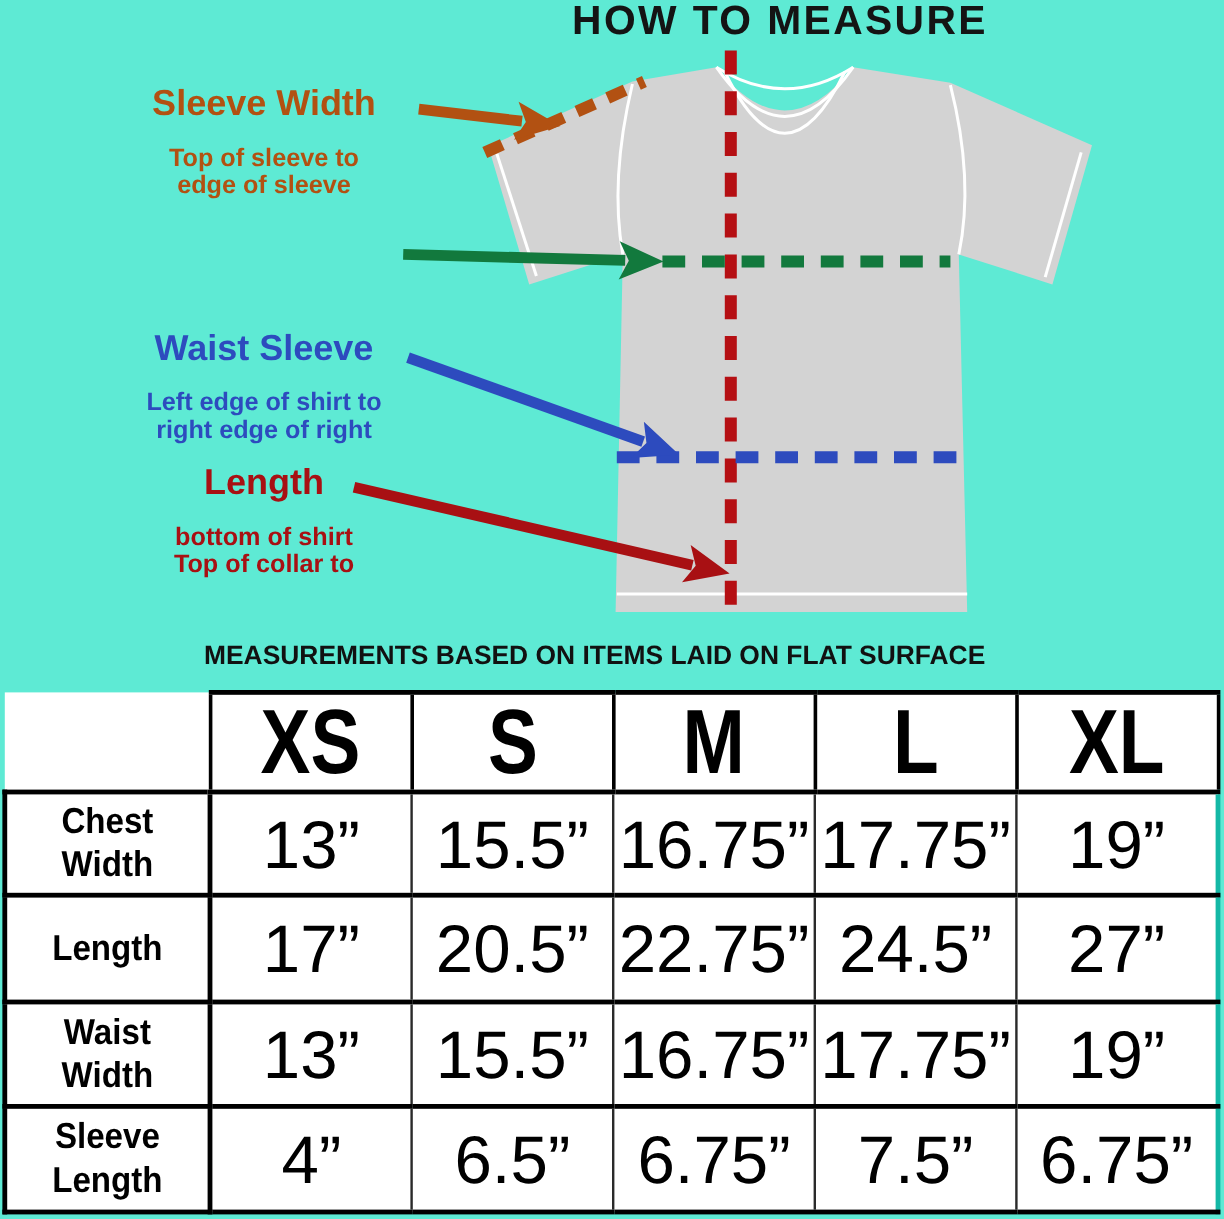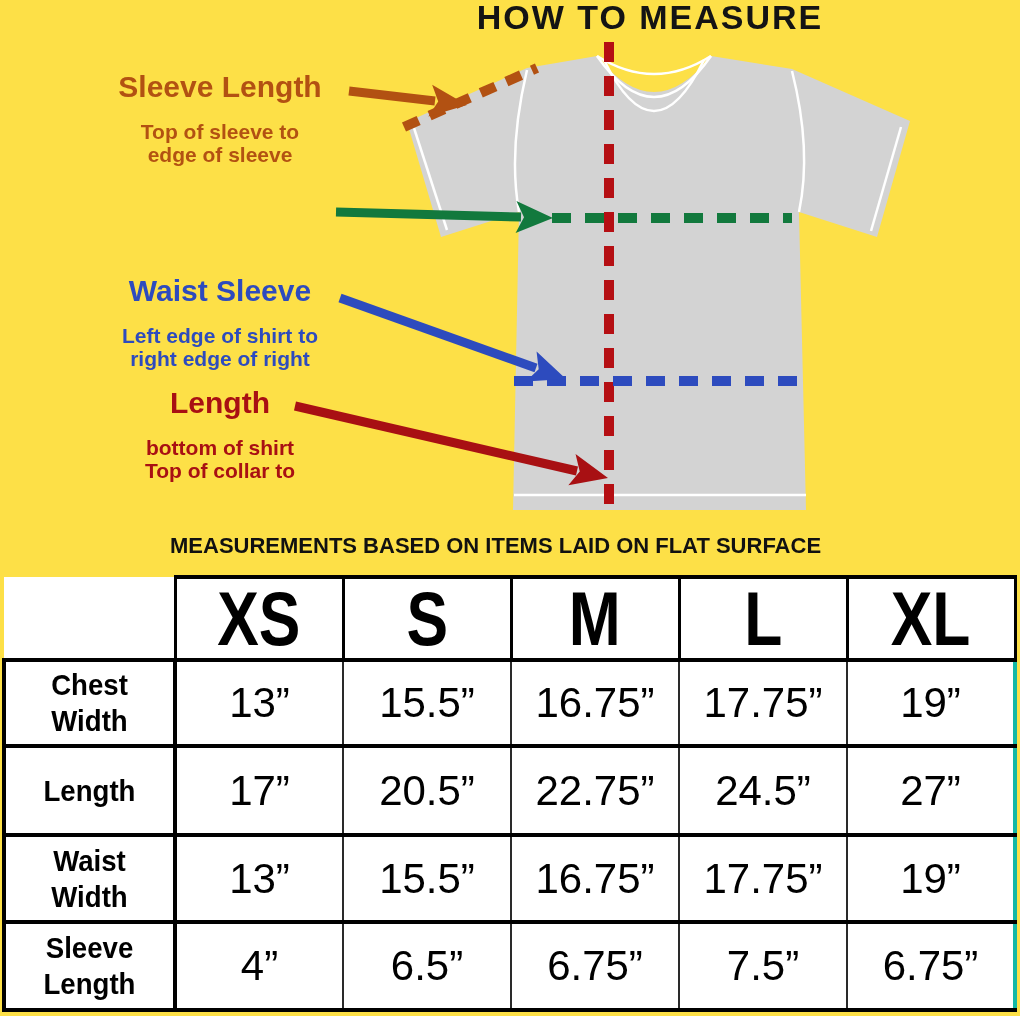--- a/index.html
+++ b/index.html
@@ -1,18 +1,18 @@
 <!DOCTYPE html>
 <html><head>
 <meta charset="utf-8">
 <style>
   html,body { margin:0; padding:0; background:#fff; }
   .page {
     position:relative; width:1020px; height:1016px; overflow:hidden;
-    background:#fde047; font-family:"Liberation Sans", sans-serif;
+    background:#5eead4; font-family:"Liberation Sans", sans-serif;
   }
   .page-title {
     position:absolute; top:0px; left:280px; width:740px;
     text-align:center; font-size:34px; font-weight:900; letter-spacing:2px;
     color:#141414; line-height:34px;
   }
   .diagram-svg { position:absolute; top:0; left:0; }
   .measure-label {
     position:absolute; left:55px; width:330px; text-align:center; z-index:2;
   }
@@ -42,21 +42,21 @@
   }
   .size-table th.size-h {
     height:79px; font-size:76px; font-weight:800; line-height:79px;
     border:3px solid #000; border-top-width:4px; border-bottom-width:4px;
   }
   .size-table th.blank { border:none; background:#fff; }
   .size-table td.rowlbl {
     border:4px solid #000; font-weight:800; font-size:30px; line-height:36px;
   }
   .size-table td.val {
-    font-size:42px; font-weight:400;
+    font-size:56px; font-weight:400;
     border:2px solid #2a2a2a; border-top:4px solid #000; border-bottom:4px solid #000;
   }
   .size-table td.val:last-child { border-right:4px solid #14b8a6;margin-left:44px; }
   .size-table tr.r-chest  td { height:82px; }
   .size-table tr.r-length td { height:85px; }
   .size-table tr.r-waist  td { height:83px; }
   .size-table tr.r-sleeve td { height:84px; }
   .condensed { display:inline-block; transform:scaleX(0.82); transform-origin:center; }
   .cond90 { display:inline-block; transform:scaleX(0.92); transform-origin:center; }
   .rowlbl span { display:block; }
@@ -109,21 +109,21 @@
     </g>
     <g>
       <line x1="295" y1="406" x2="577" y2="471" stroke-width="9" stroke="#a81013"></line>
       <g transform="translate(608,478) rotate(13)">
         <path d="M0,0 L-37,-16 L-29,0 L-37,16 Z" fill="#a81013"></path>
       </g>
     </g>
   </svg>
 
   <div class="measure-label lbl-sleeve c-sleeve">
-    <h2>Sleeve Length</h2>
+    <h2>Sleeve Width</h2>
     <div class="desc">
       <div>Top of sleeve to</div>
       <div>edge of sleeve</div>
     </div>
   </div>
   <div class="measure-label lbl-waist c-waist">
     <h2>Waist Sleeve</h2>
     <div class="desc">
       <div>Left edge of shirt to</div>
       <div>right edge of right</div>

